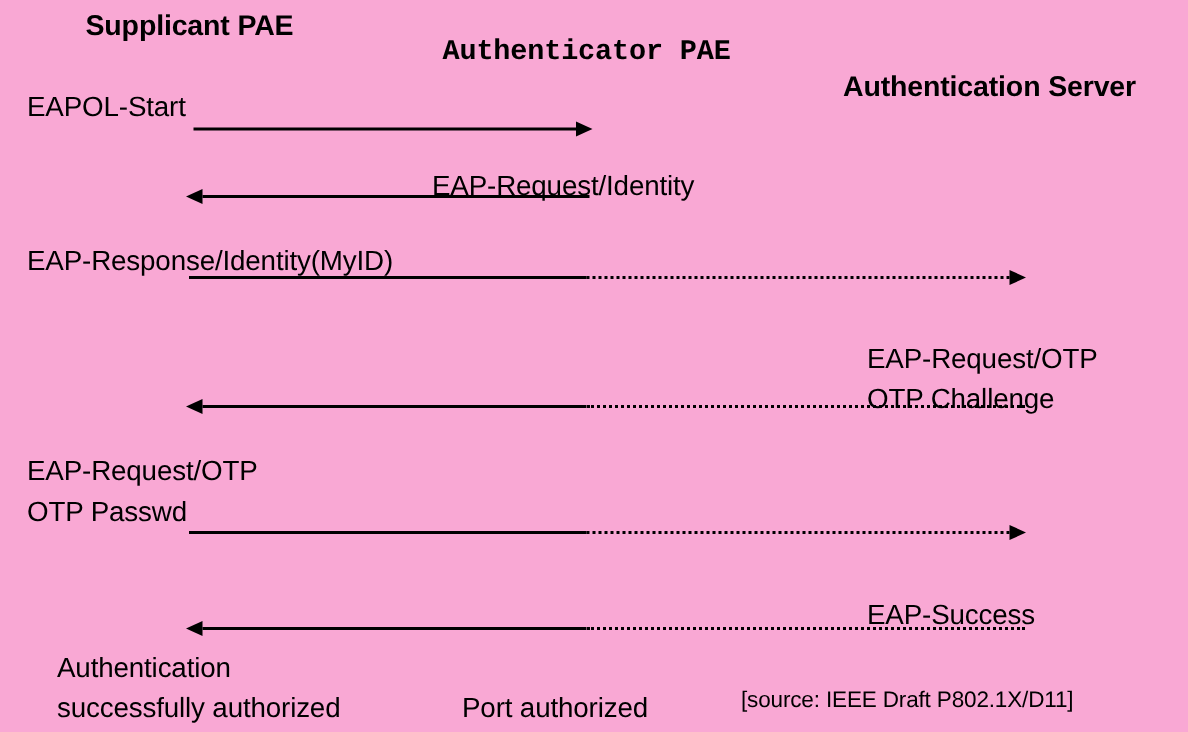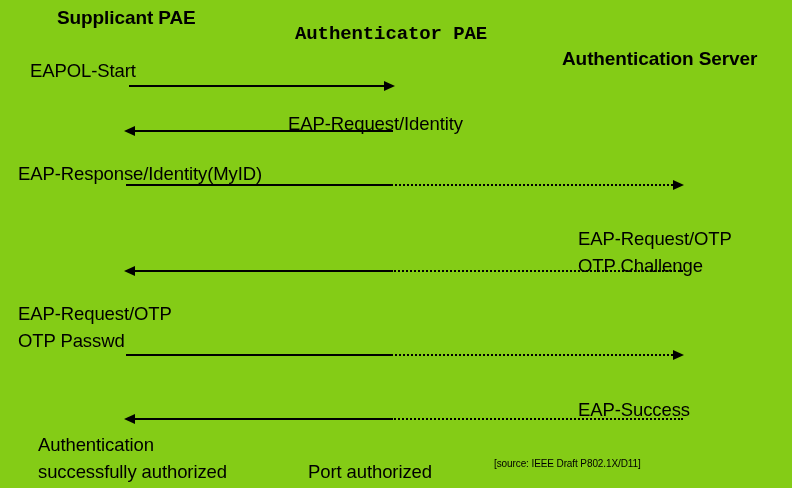--- a/index.html
+++ b/index.html
@@ -4,21 +4,21 @@
 <style>
   html, body {
     margin: 0;
     padding: 0;
     background: #ffffff;
   }
   #diagram-root {
     position: relative;
     width: 792px;
     height: 488px;
-    background: #84cc16;
+    background: #f9a8d4;
     font-family: "Liberation Sans", sans-serif;
     color: #000000;
     overflow: hidden;
   }
   .role-header {
     position: absolute;
     font-size: 19px;
     font-weight: bold;
     white-space: nowrap;
     letter-spacing: -0.1px;
@@ -29,21 +29,21 @@
     font-weight: normal;
     white-space: nowrap;
     letter-spacing: -0.1px;
   }
   .msg-label .line {
     display: block;
     line-height: 27px;
   }
   .source-note {
     position: absolute;
-    font-size: 10px;
+    font-size: 15px;
     white-space: nowrap;
     letter-spacing: -0.1px;
   }
   
   .seg {
     position: absolute;
     height: 0;
     border-top: 2px solid #000000;
   }
   .seg.dotted {
@@ -67,21 +67,21 @@
 <body>
 
 <div id="diagram-root">
 
   <div class="role-header" style="left:57px; top:7px;">Supplicant PAE</div>
 
   <div class="role-header" style="left:295px; top:23px;font-family:Liberation Mono, monospace;">Authenticator PAE</div>
 
   <div class="role-header" style="left:562px; top:7px;margin-top:41px;">Authentication Server</div>
 
-  <div class="msg-label" style="left:30px; top:57px;">
+  <div class="msg-label" style="left:18px; top:57px;">
     <span class="line">EAPOL-Start</span>
   </div>
   <div class="seg" style="left:129px; top:85px; width:255px;"></div>
   <div class="head right" style="left:384px; top:81px;"></div>
 
   <div class="msg-label" style="left:288px; top:110px;">
     <span class="line">EAP-Request/Identity</span>
   </div>
   <div class="seg" style="left:135px; top:130px; width:258px;"></div>
   <div class="head left" style="left:124px; top:126px;"></div>

